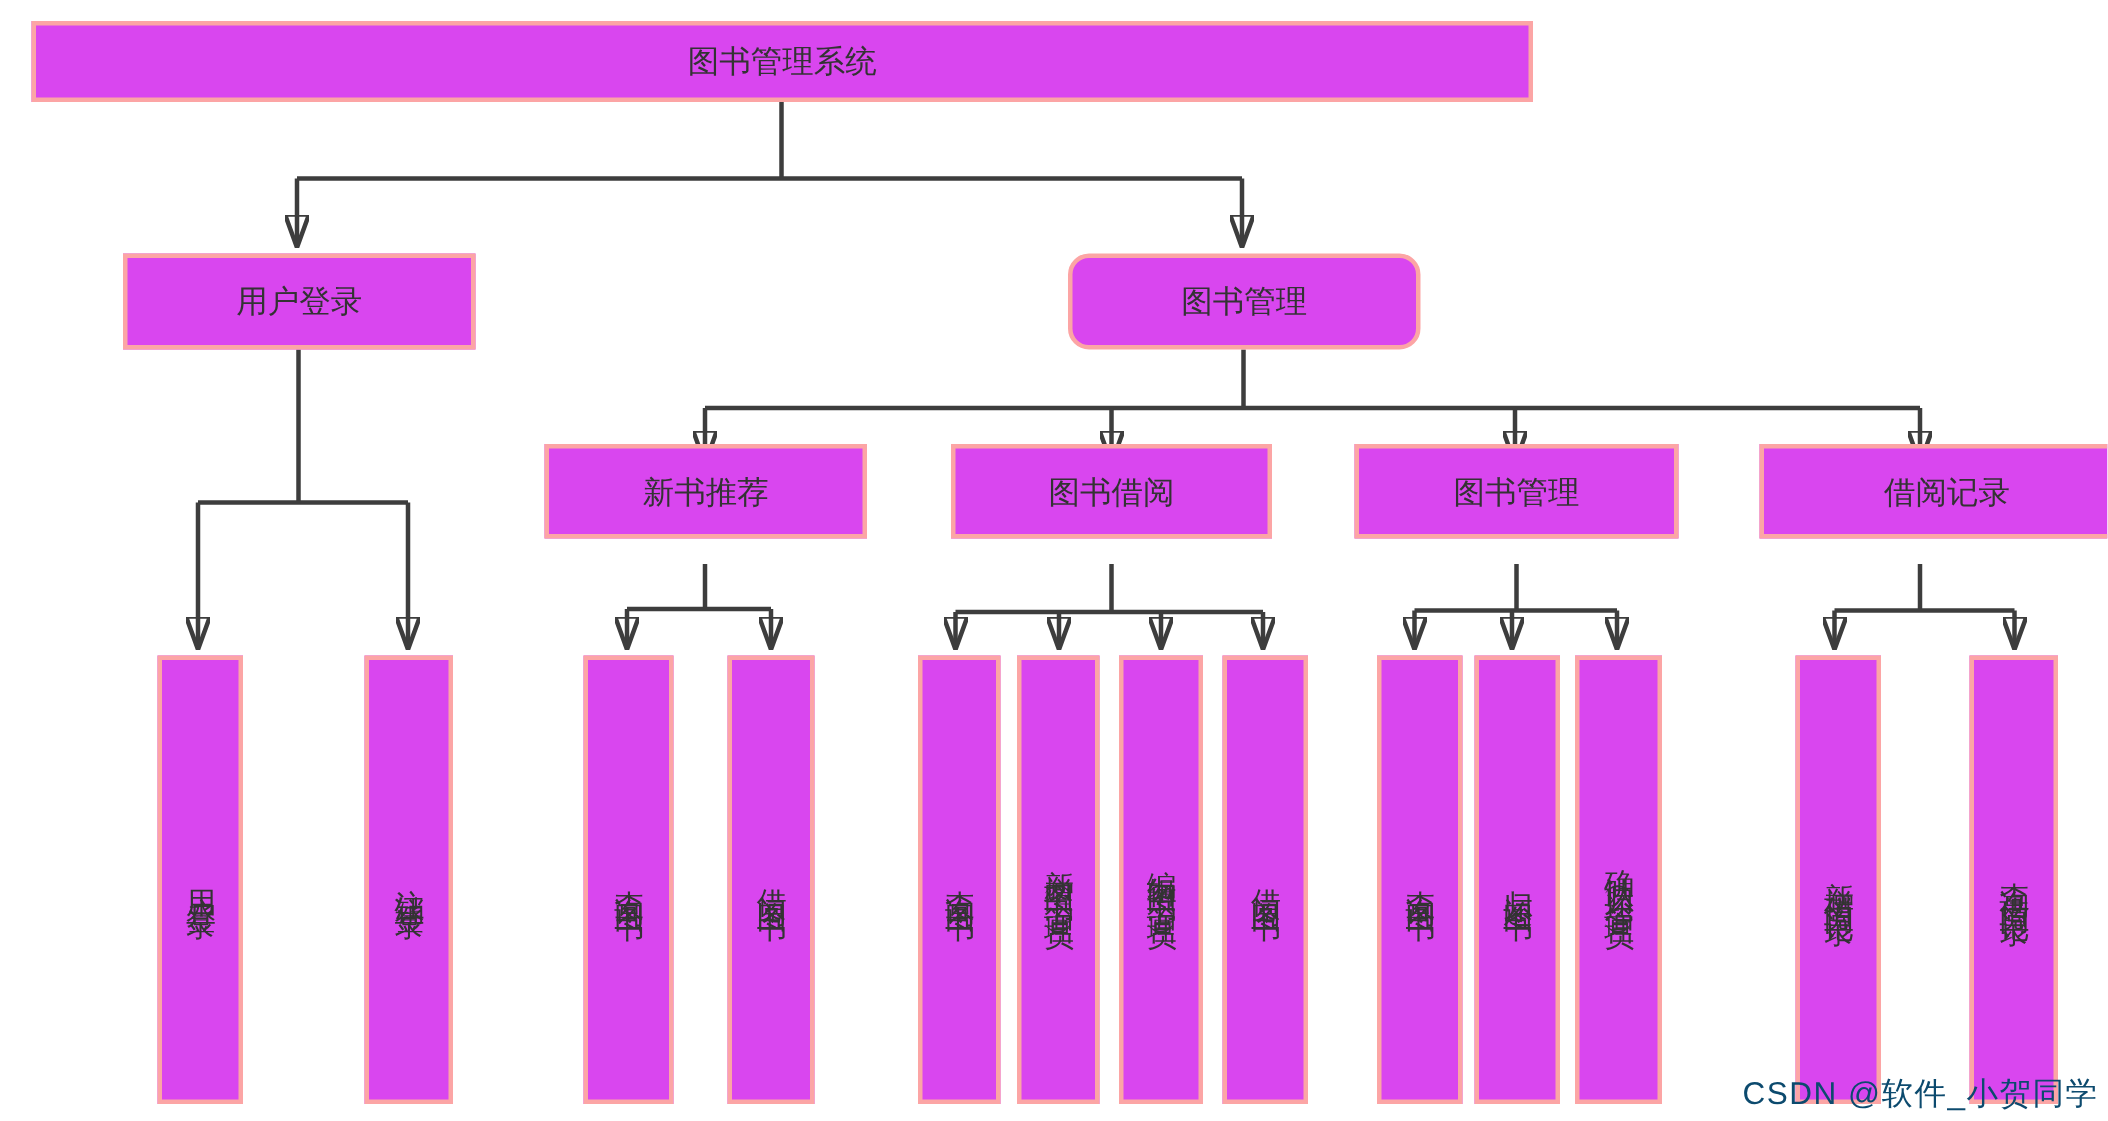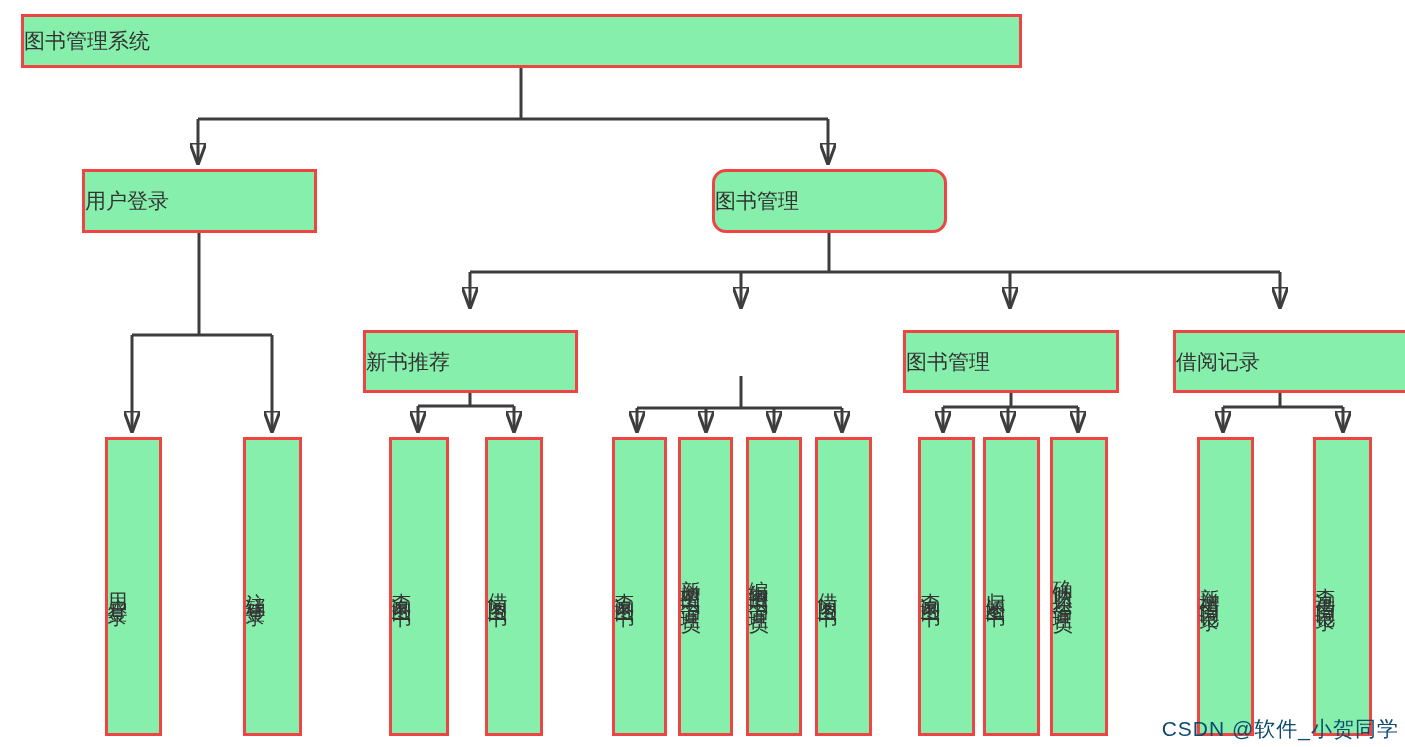--- a/index.html
+++ b/index.html
@@ -24,40 +24,41 @@
     height: 747px;
   }
   #connectors path {
     stroke: #3d3d3d;
     stroke-width: 3;
     fill: none;
   }
   .box {
     position: absolute;
     box-sizing: border-box;
-    border: 3px solid #ef4444;
-    background: #86efac;
+    border: 3px solid #fca5a5;
+    background: #d946ef;
     display: flex;
     align-items: center;
+    justify-content: center;
   }
   .root-box {
     left: 21px;
     top: 14px;
     width: 1001px;
     height: 54px;
     font-size: 21px;
   }
   .l2 {
     top: 169px;
     width: 235px;
     height: 64px;
     font-size: 21px;
   }
   .l3 {
-    top: 330px;
+    top: 296px;
     height: 63px;
     font-size: 21px;
     font-family: Liberation Mono, monospace;
   }
   .leaf {
     top: 437px;
     height: 299px;
   }
   .vtext {
     writing-mode: vertical-rl;
@@ -138,20 +139,23 @@
   <div class="box l2" style="left:82px;">
     <span>用户登录</span>
   </div>
   <div class="box l2" style="left:712px;border-radius:14px;">
     <span>图书管理</span>
   </div>
 
   <div class="box l3" style="left:363px;width:215px;">
     <span>新书推荐</span>
   </div>
+  <div class="box l3" style="left:634px;width:214px;">
+    <span>图书借阅</span>
+  </div>
   <div class="box l3" style="left:903px;width:216px;">
     <span>图书管理</span>
   </div>
   <div class="box l3" style="left:1173px;width:250px;">
     <span>借阅记录</span>
   </div>
 
   <div class="box leaf" style="left:105px;width:57px;">
     <span class="vtext">用户登录</span>
   </div>

